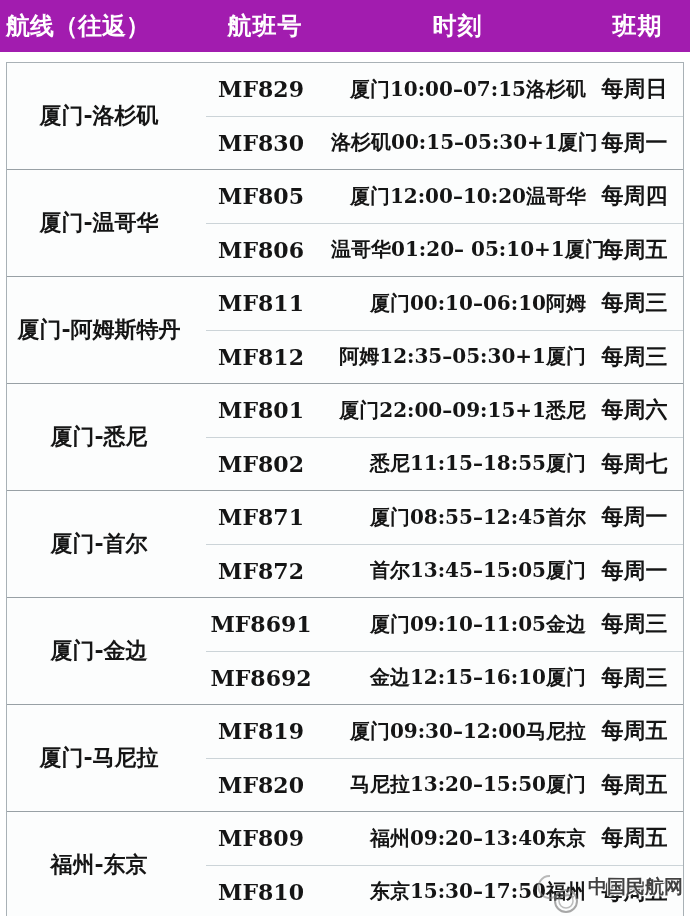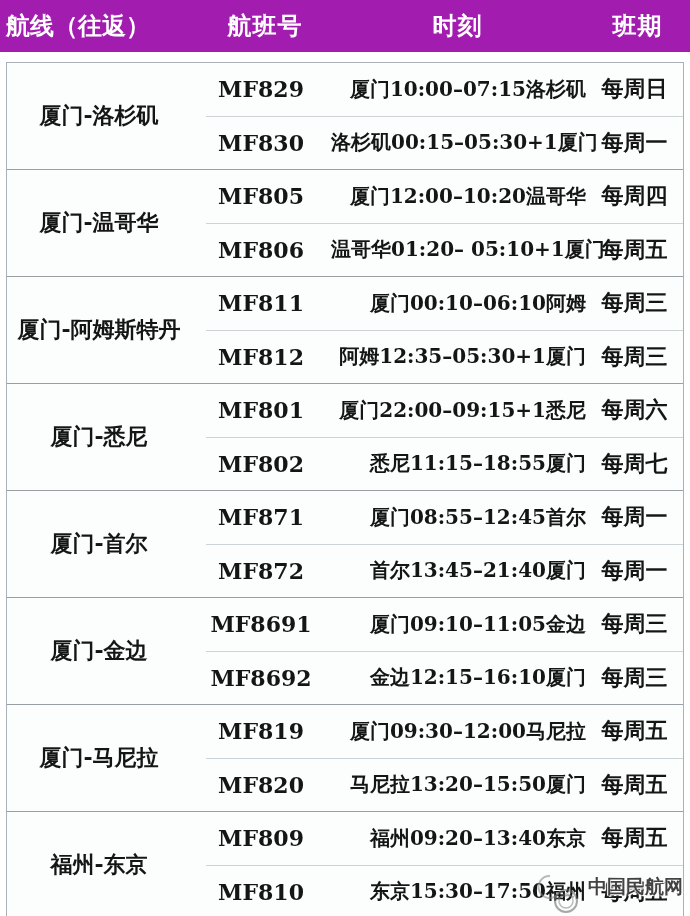--- a/index.html
+++ b/index.html
@@ -178,21 +178,21 @@
       <div class="route">厦门-首尔</div>
       <div class="subrows">
         <div class="subrow">
           <div class="fno">MF871</div>
           <div class="time">厦门08:55–12:45首尔</div>
           <div class="days">每周一</div>
         </div>
         <div class="subdivider"></div>
         <div class="subrow">
           <div class="fno">MF872</div>
-          <div class="time">首尔13:45–21:40厦门</div>
+          <div class="time">首尔13:45–15:05厦门</div>
           <div class="days">每周一</div>
         </div>
       </div>
     </div>
 
     <div class="group">
       <div class="route">厦门-金边</div>
       <div class="subrows">
         <div class="subrow">
           <div class="fno">MF8691</div>

